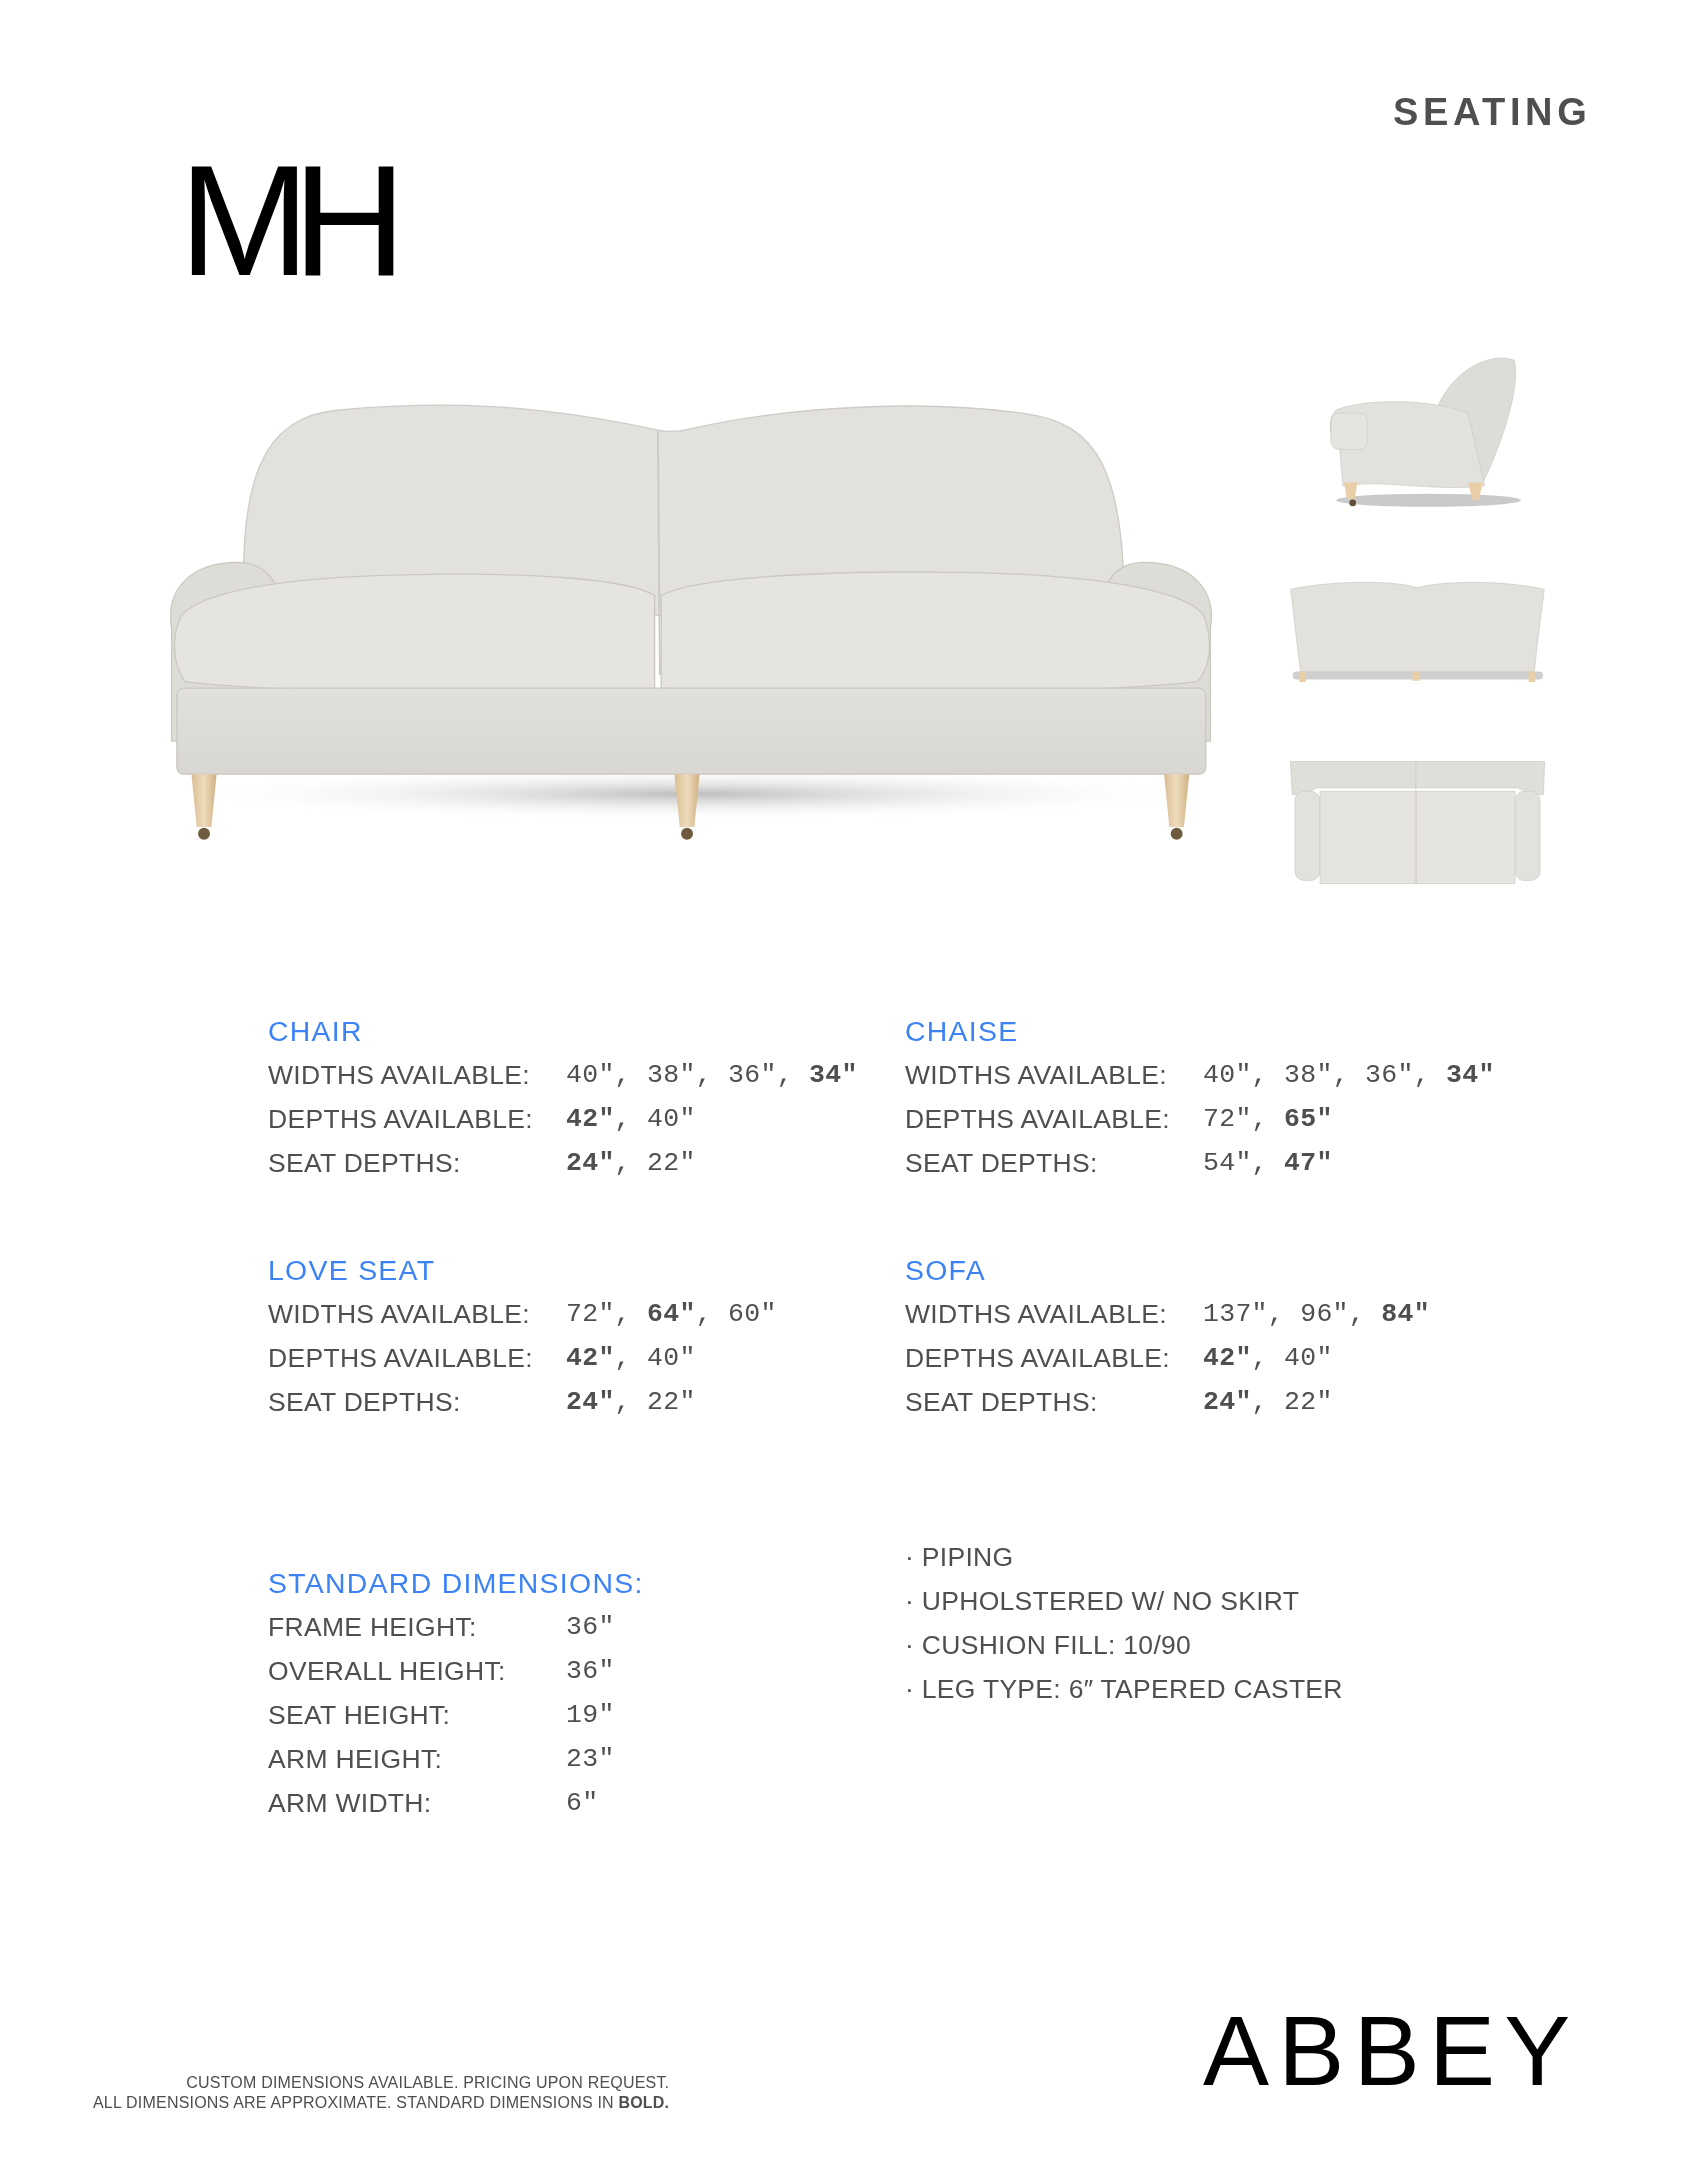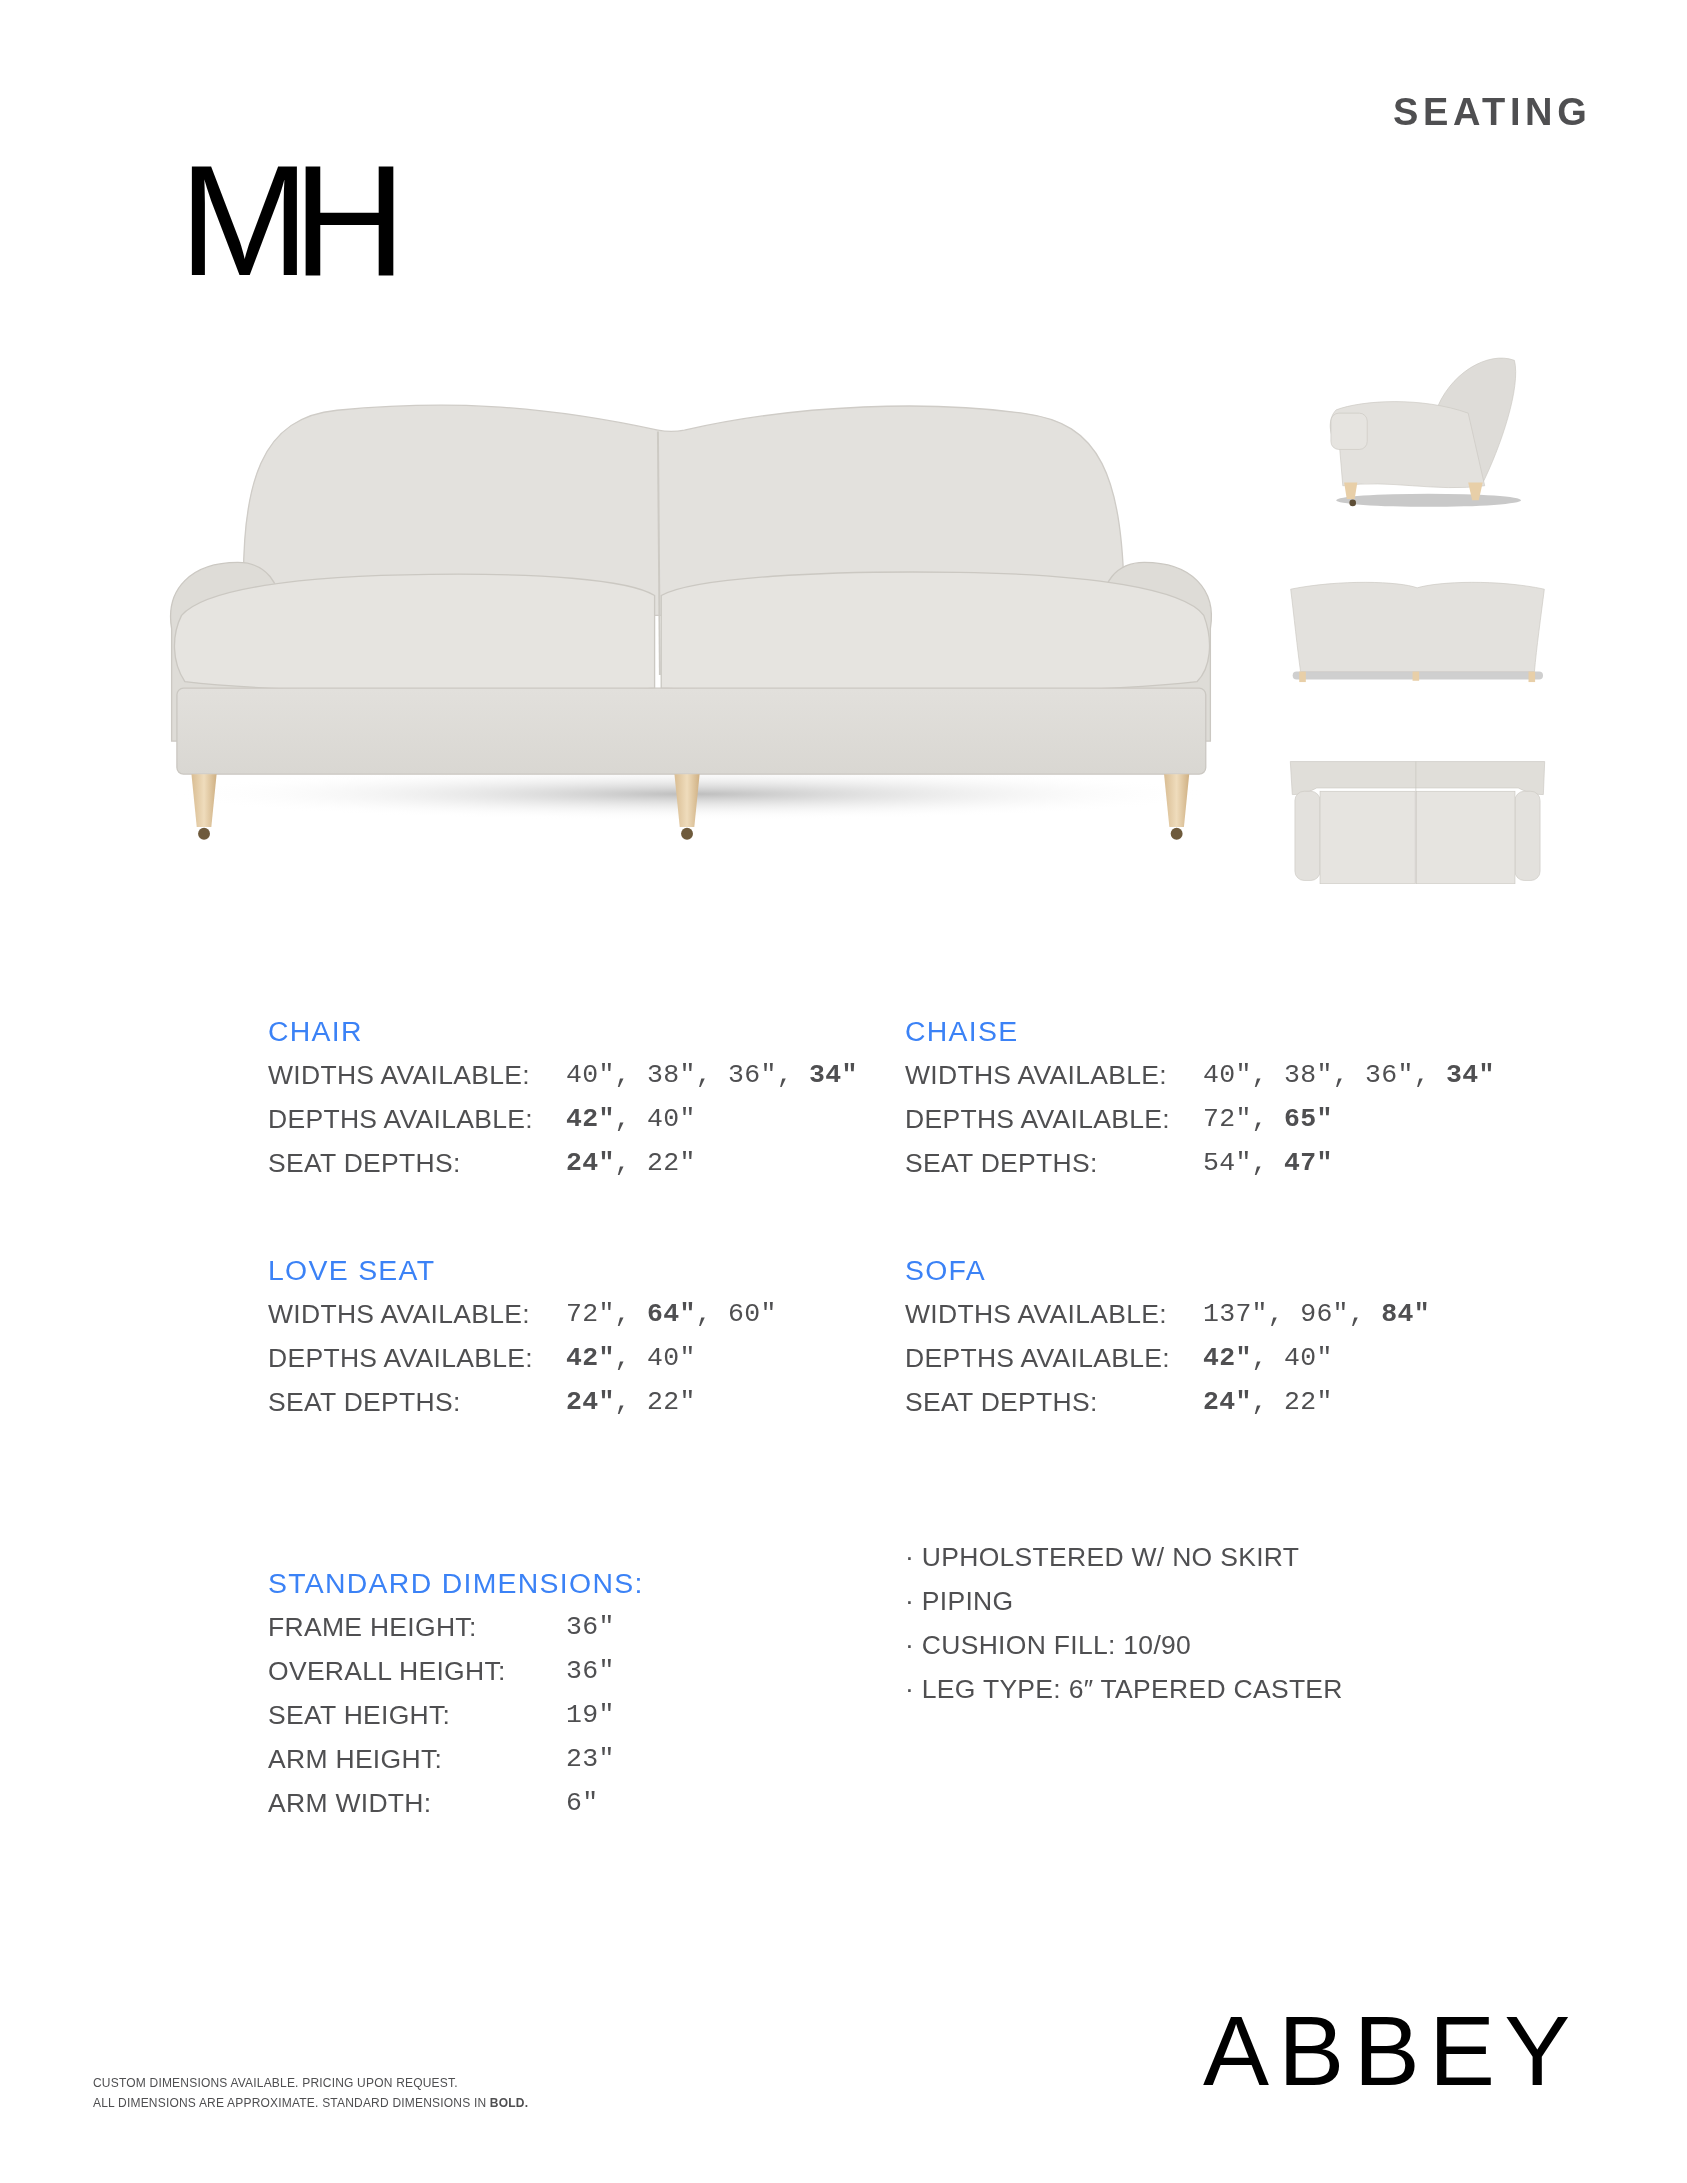--- a/index.html
+++ b/index.html
@@ -19,22 +19,22 @@
 
   .section { position: absolute; width: 629px; }
   .sec-title { font-size: 28.4px; font-weight: 400; letter-spacing: 1.3px; color: #3b82f6;
                height: 44px; line-height: 44px; }
   .row { height: 44px; line-height: 44px; font-size: 26.5px; white-space: nowrap; position: relative; }
   .row .lbl { position: absolute; left: 0; letter-spacing: 0.3px; text-align: center; }
   .row .val { position: absolute; left: 298px; letter-spacing: 0.3px; font-family: Liberation Mono, monospace; }
   .row .val b { font-weight: 700; }
   .row.bullet .lbl { left: 0; }
 
-  .footer-note { left: 93px; top: 2073px; font-size: 12px; line-height: 20px; color: #4f4f51;
-                 letter-spacing: 0.2px; }
+  .footer-note { left: 93px; top: 2073px; font-size: 16px; line-height: 20px; color: #4f4f51;
+                 letter-spacing: 0.2px; text-align: right; }
   .footer-note b { font-weight: 700; margin-top: 6px; }
   .logo-abbey { left: 1203px; top: 2001px; font-size: 99px; font-weight: 400; color: #000;
                 letter-spacing: 9.3px; line-height: 1; }
 </style>
 </head>
 <body>
 
 <div class="abs category">SEATING</div>
 <div class="abs logo-mh">MH</div>
 
@@ -185,24 +185,24 @@
       <span class="val">23″</span>
     </div>
   <div class="row">
       <span class="lbl">ARM WIDTH:</span>
       <span class="val">6″</span>
     </div>
 </div>
 
 <div class="section" style="left:905px; top:1535px;">
   <div class="row bullet">
+      <span class="lbl">· PIPING</span>
+    </div>
+  <div class="row bullet">
       <span class="lbl">· UPHOLSTERED W/ NO SKIRT</span>
-    </div>
-  <div class="row bullet">
-      <span class="lbl">· PIPING</span>
     </div>
   <div class="row bullet">
       <span class="lbl">· CUSHION FILL: 10/90</span>
     </div>
   <div class="row bullet">
       <span class="lbl">· LEG TYPE: 6″ TAPERED CASTER</span>
     </div>
 </div>
 
 <div class="abs footer-note">

